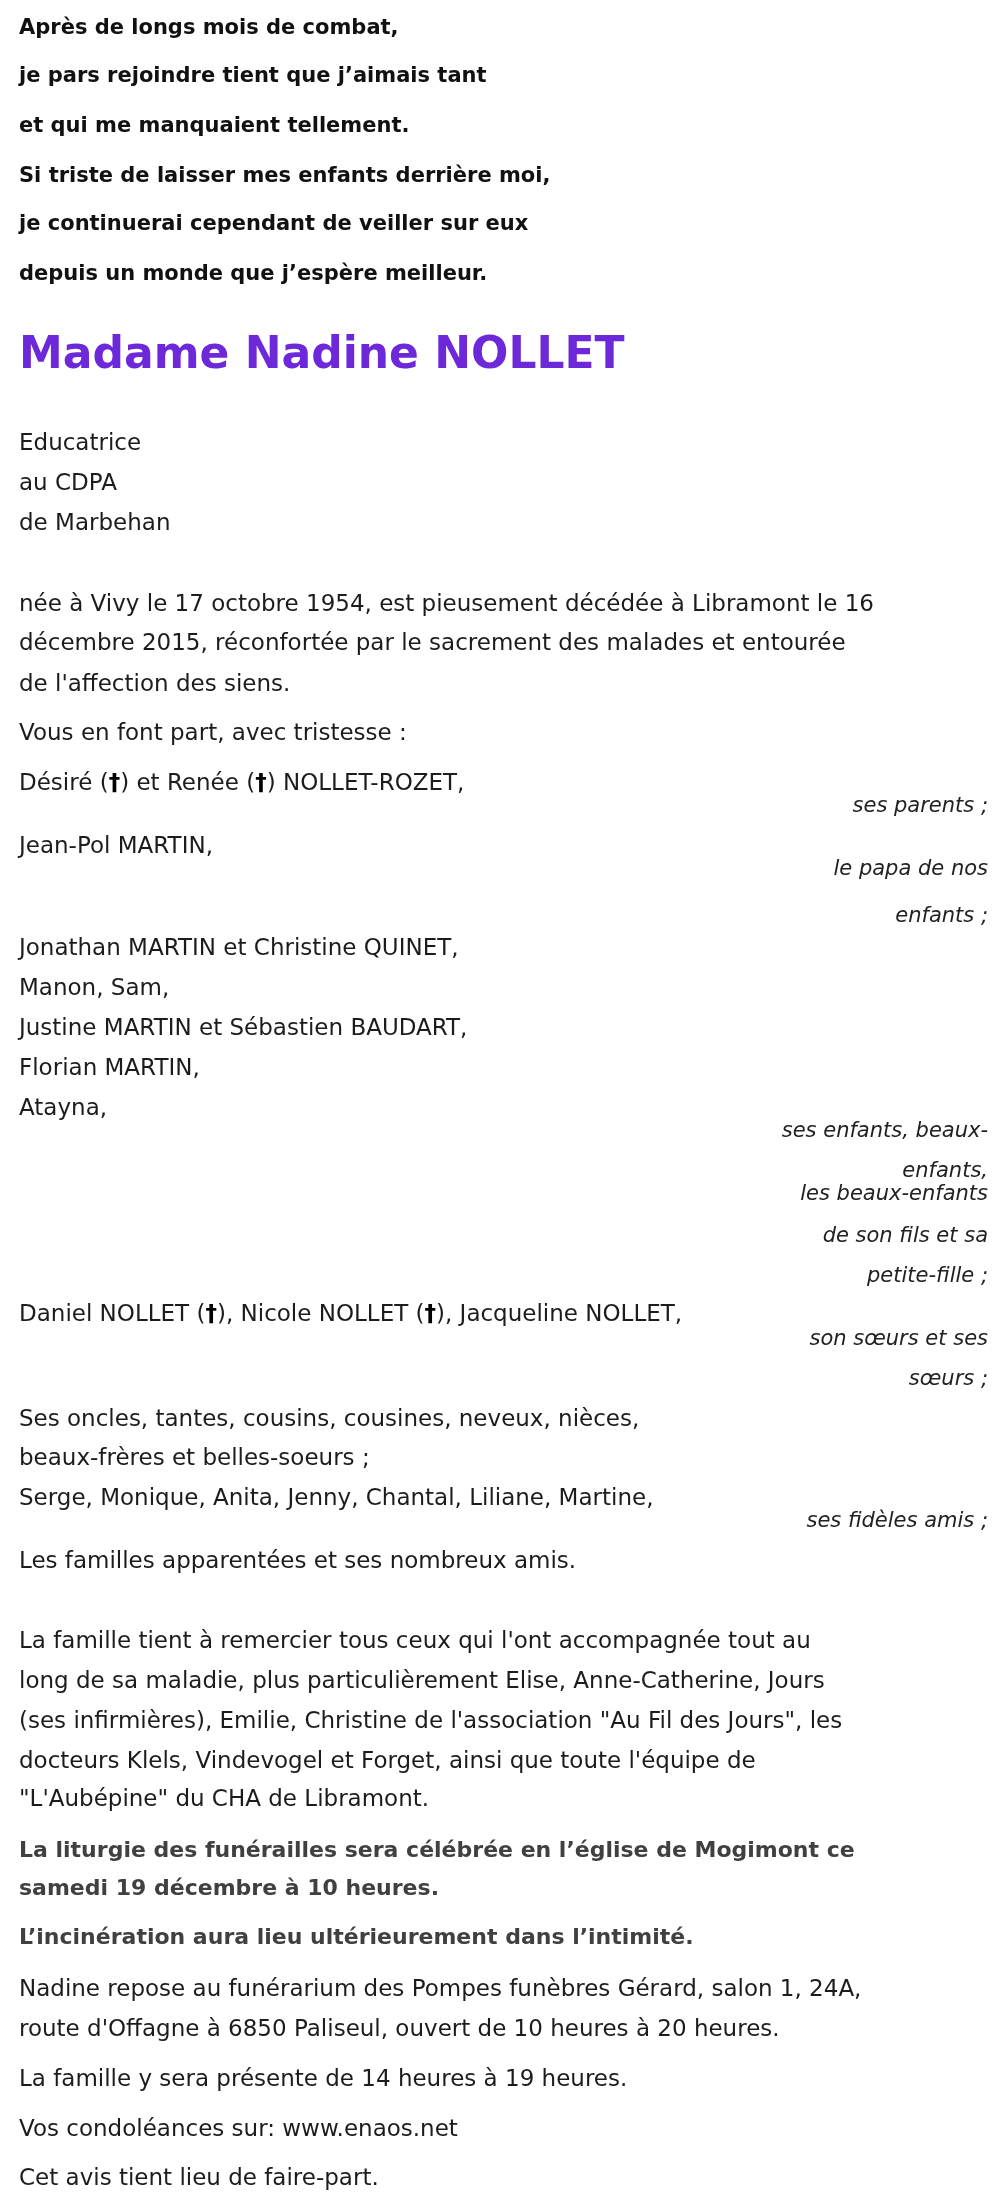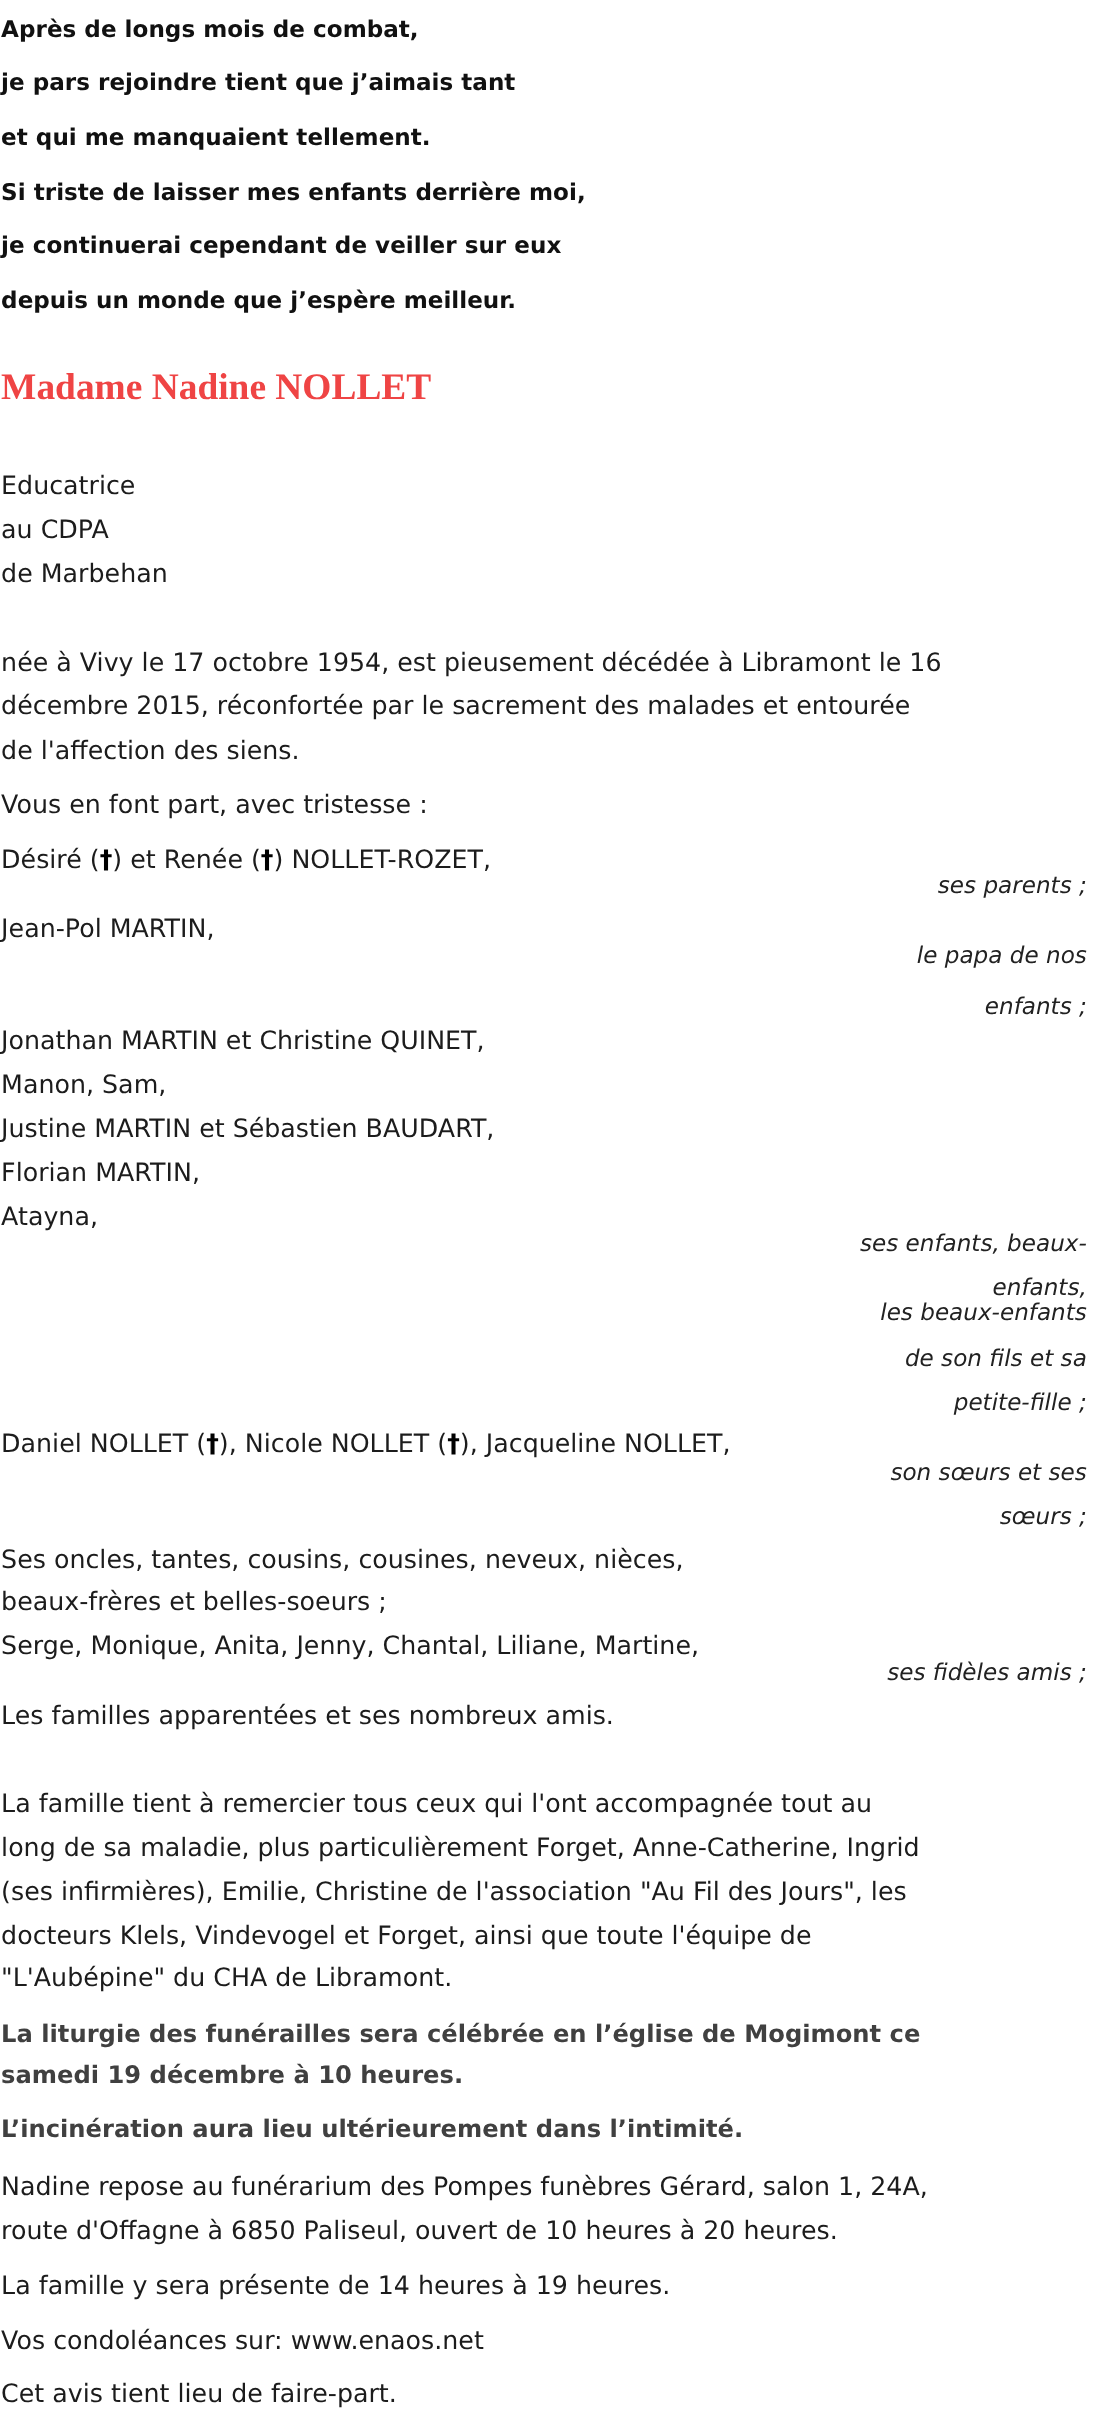--- a/index.html
+++ b/index.html
@@ -1,20 +1,20 @@
 <!DOCTYPE html>
 <html><head>
 <meta charset="utf-8">
 <style>
   html, body { margin: 0; padding: 0; background: #ffffff; }
   body { width: 1000px; height: 2211px; position: relative; overflow: hidden;
          font-family: "DejaVu Sans", sans-serif; color: #1c1c1c; }
-  .ln { position: absolute; left: 1px; white-space: nowrap; height: 40px; line-height: 40px; font-size: 23px; text-align: center; }
+  .ln { position: absolute; left: 19px; white-space: nowrap; height: 40px; line-height: 40px; font-size: 23px; text-align: center; }
   .poem { font-weight: bold; font-size: 21px; color: #111; }
-  .title { font-weight: bold; font-size: 34px; height: 50px; line-height: 50px; color: #ef4444; font-family: Liberation Serif, serif; }
+  .title { font-weight: bold; font-size: 44px; height: 50px; line-height: 50px; color: #6d28d9; }
   .bold { font-weight: bold; font-size: 22px; color: #404040; }
   .rel { position: absolute; right: 12px; white-space: nowrap; height: 40px; line-height: 40px;
          font-size: 21px; font-style: italic; text-align: center; color: #222; }
   .dagger { font-weight: bold; color: #000; }
 </style>
 </head>
 <body>
 
 <div>
   <div class="ln poem" style="top:7px">Après de longs mois de combat,</div>
@@ -70,21 +70,21 @@
 <div class="ln" style="top:1398px">Ses oncles, tantes, cousins, cousines, neveux, nièces,</div>
 <div class="ln" style="top:1437px">beaux-frères et belles-soeurs ;</div>
 
 <div class="ln" style="top:1477px">Serge, Monique, Anita, Jenny, Chantal, Liliane, Martine,</div>
 <div class="rel" style="top:1500px">ses fidèles amis ;</div>
 
 <div class="ln" style="top:1540px">Les familles apparentées et ses nombreux amis.</div>
 
 <div>
   <div class="ln" style="top:1620px">La famille tient à remercier tous ceux qui l'ont accompagnée tout au</div>
-  <div class="ln" style="top:1660px">long de sa maladie, plus particulièrement Forget, Anne-Catherine, Ingrid</div>
+  <div class="ln" style="top:1660px">long de sa maladie, plus particulièrement Elise, Anne-Catherine, Jours</div>
   <div class="ln" style="top:1700px">(ses infirmières), Emilie, Christine de l'association "Au Fil des Jours", les</div>
   <div class="ln" style="top:1740px">docteurs Klels, Vindevogel et Forget, ainsi que toute l'équipe de</div>
   <div class="ln" style="top:1778px">"L'Aubépine" du CHA de Libramont.</div>
 </div>
 
 <div>
   <div class="ln bold" style="top:1830px">La liturgie des funérailles sera célébrée en l’église de Mogimont ce</div>
   <div class="ln bold" style="top:1868px">samedi 19 décembre à 10 heures.</div>
 </div>
 

